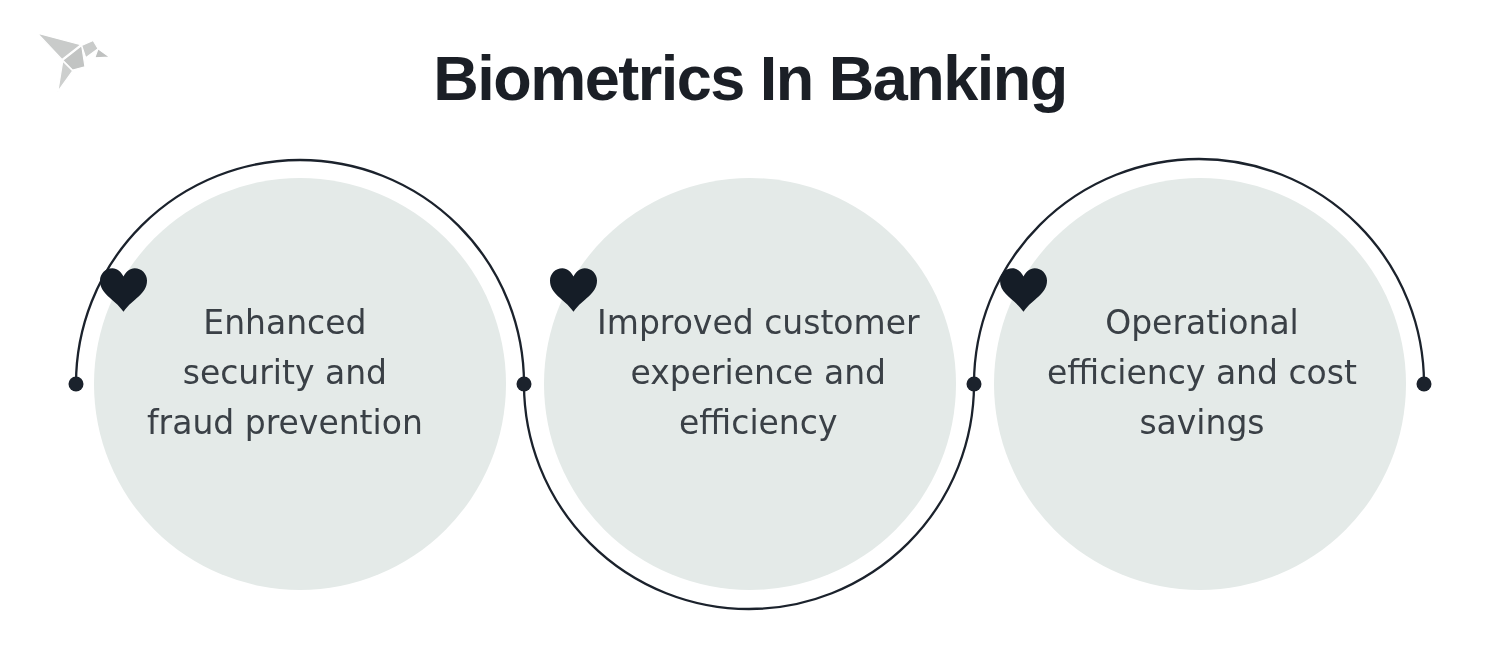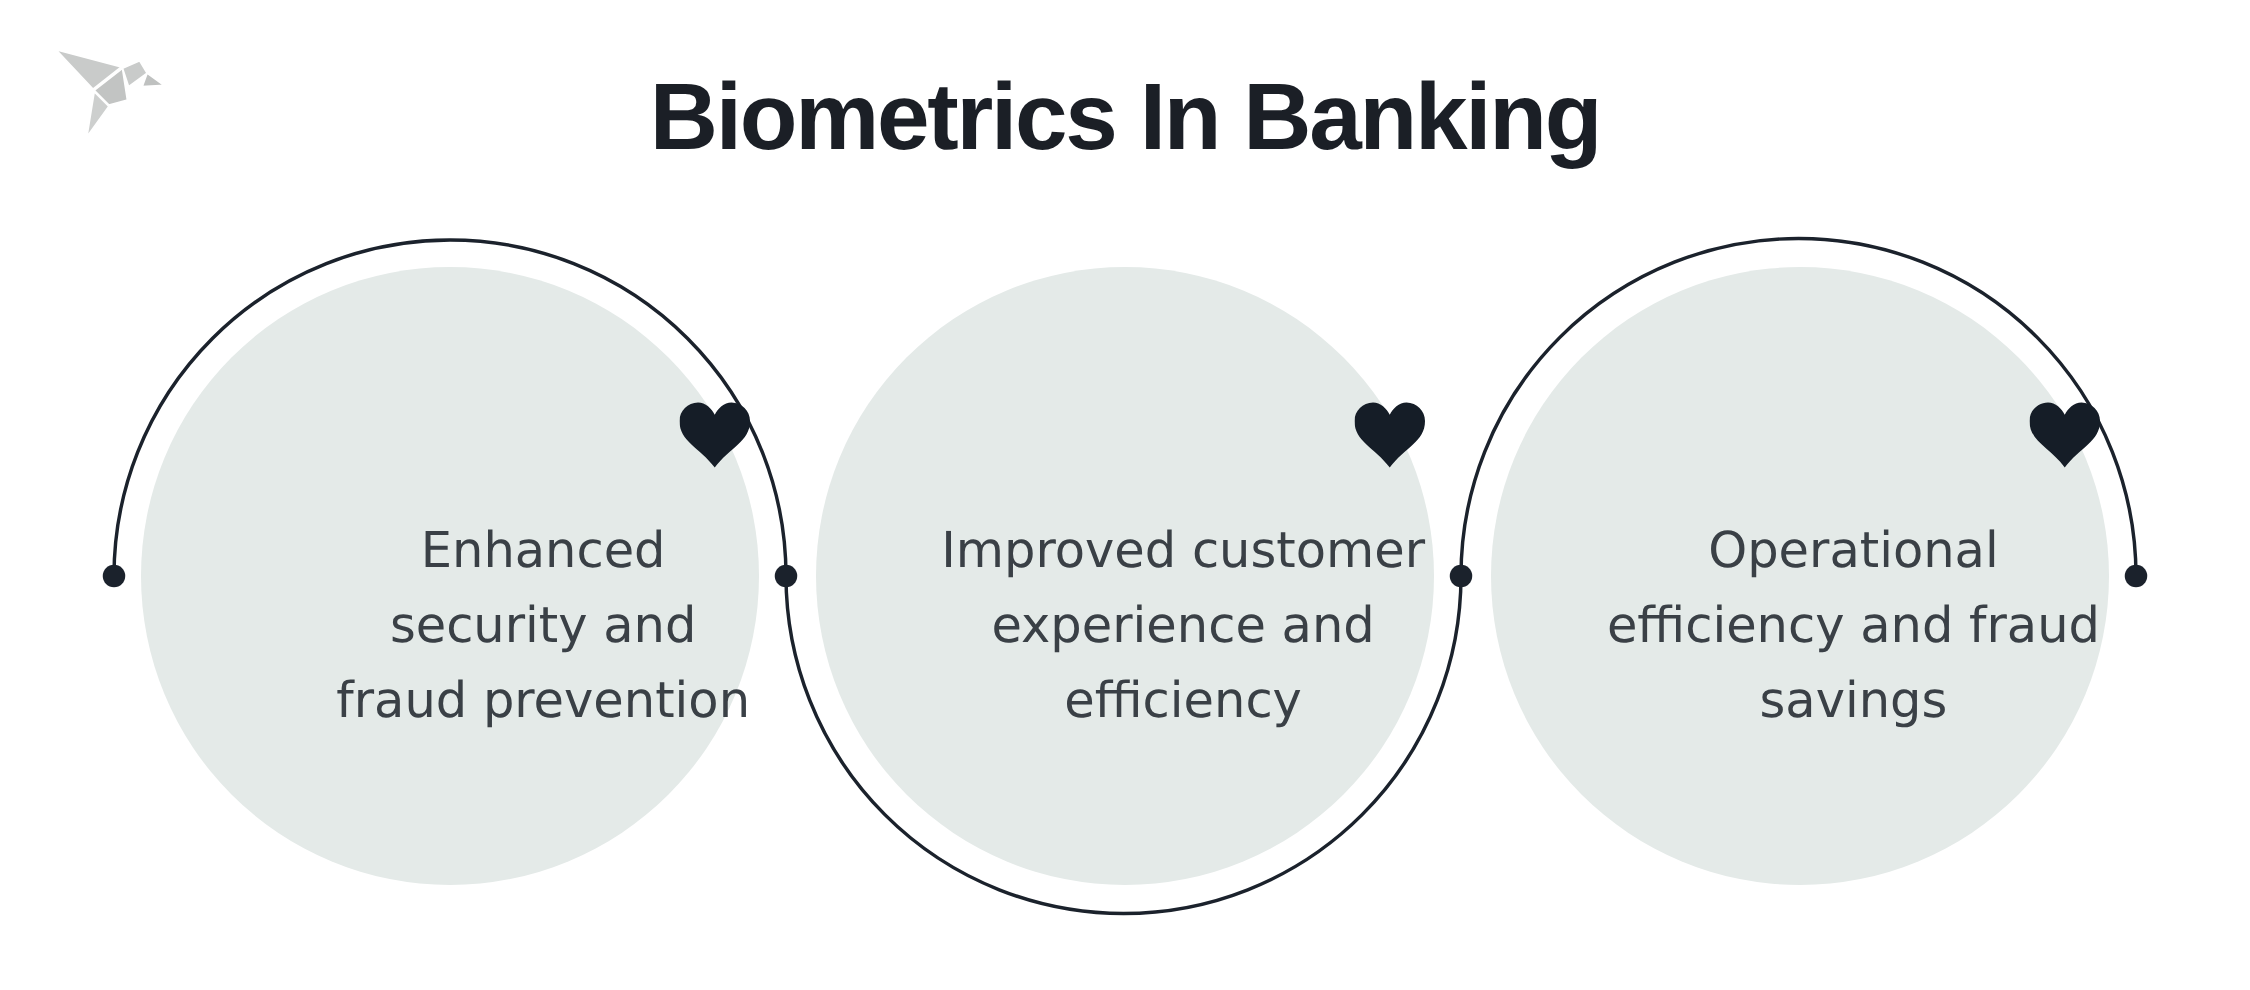--- a/index.html
+++ b/index.html
@@ -40,22 +40,21 @@
     left: 0;
     top: 0;
     width: 1500px;
     height: 660px;
   }
   .benefit-item {
     position: absolute;
     top: 268px;
     width: 400px;
     display: flex;
-    flex-direction: column;
-    align-items: flex-end;
+    align-items: flex-start;
   }
   .benefit-item.item-1 { left: 100px; }
   .benefit-item.item-2 { left: 550px; }
   .benefit-item.item-3 { left: 1000px; }
   .heart {
     width: 47px;
     height: 44px;
     display: block;
   }
   .benefit-label {
@@ -112,17 +111,17 @@
     <p class="benefit-label">Improved customer
 experience and
 efficiency</p>
   </div>
 
   <div class="benefit-item item-3">
     <svg class="heart" viewBox="0 0 32 29.6" aria-hidden="true">
       <path d="M23.6,0c-3.363,0-6.258,2.736-7.6,5.594C14.658,2.736,11.763,0,8.4,0C3.761,0,0,3.761,0,8.4c0,9.433,9.228,11.885,16,21.2c6.772-9.315,16-11.768,16-21.2C32,3.761,28.239,0,23.6,0z" fill="#151d27"></path>
     </svg>
     <p class="benefit-label">Operational
-efficiency and fraud
+efficiency and cost
 savings</p>
   </div>
 
 </div>
 
 </body></html>

